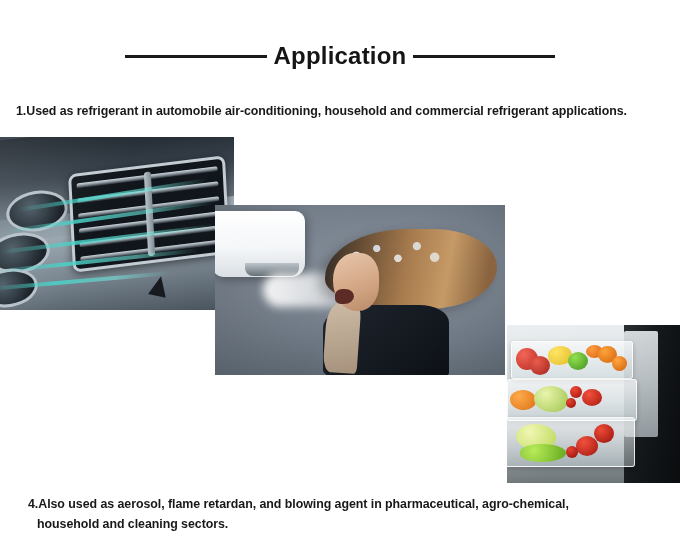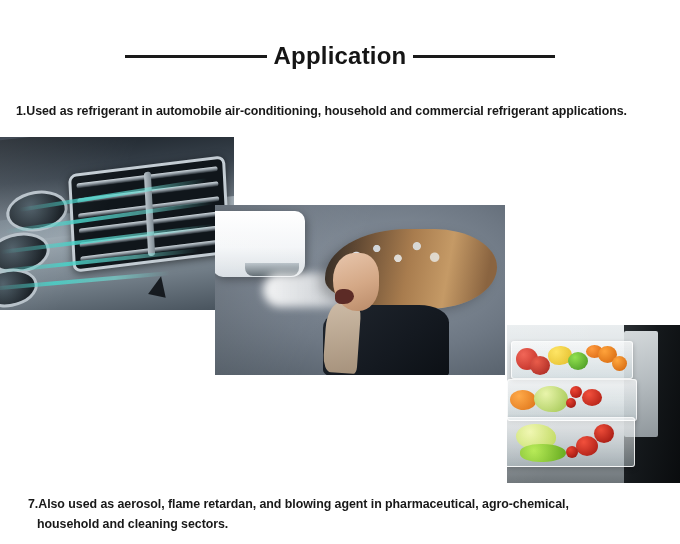--- a/index.html
+++ b/index.html
@@ -393,15 +393,15 @@
     <div class="veg" style="left:14px; top:26px; width:46px; height:18px; background:radial-gradient(circle at 30% 35%,#b6ea54,#63a81e); border-radius:45% 50% 50% 45%;"></div>
     <div class="veg" style="left:70px; top:18px; width:22px; height:20px; background:radial-gradient(circle at 35% 30%,#f2503c,#a01610);"></div>
     <div class="veg" style="left:88px; top:6px; width:20px; height:19px; background:radial-gradient(circle at 35% 30%,#ed4c38,#97110c);"></div>
     <div class="veg" style="left:60px; top:28px; width:12px; height:12px; background:radial-gradient(circle at 35% 30%,#e8412f,#8e0f0a);"></div>
   </div>
 
   <div class="gloss"></div>
 </div>
 
 <div class="caption caption-2">
-  <span>7.Also used as aerosol, flame retardan, and blowing agent in pharmaceutical, agro-chemical,</span>
+  <span>4.Also used as aerosol, flame retardan, and blowing agent in pharmaceutical, agro-chemical,</span>
   <span class="line2">household and cleaning sectors.</span>
 </div>
 
 </body></html>

